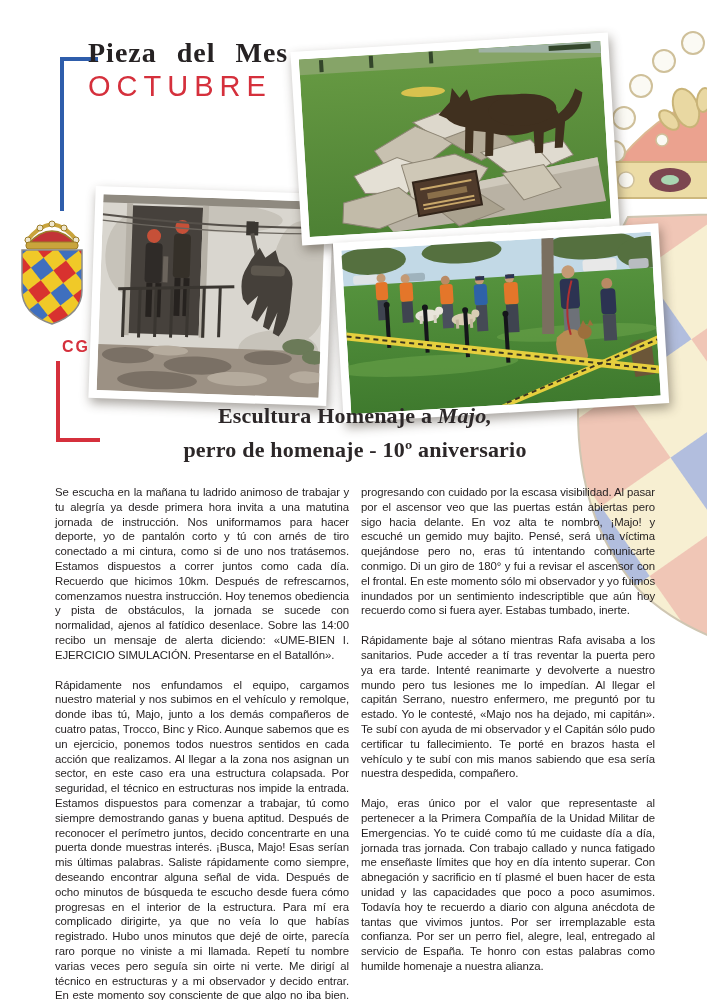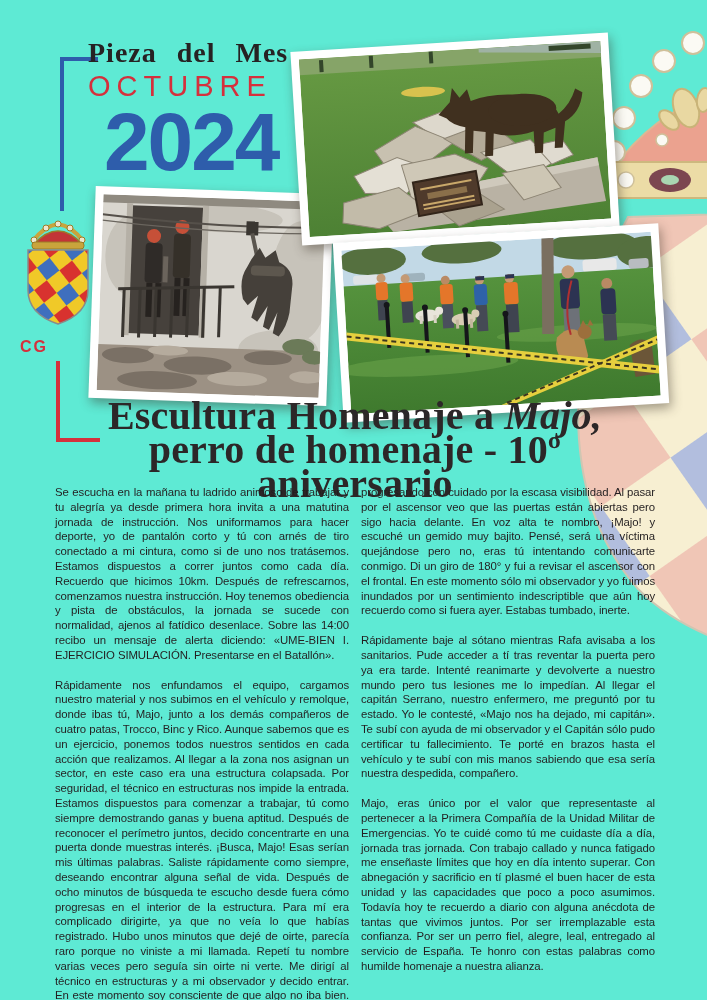--- a/index.html
+++ b/index.html
@@ -1,18 +1,18 @@
 <!DOCTYPE html>
 <html lang="es"><head>
 <meta charset="utf-8">
 <style>
   html,body{margin:0;padding:0;background:#888;}
   #page{
     position:relative;width:707px;height:1000px;margin:0 auto;
-    background:#5eead4;overflow:hidden;
+    background:#ffffff;overflow:hidden;
     font-family:"Liberation Sans",sans-serif;
   }
   
   #watermark{position:absolute;left:566px;top:12px;width:340px;height:650px;z-index:0;}
   
   #header{position:absolute;left:88px;top:38px;z-index:4;}
   .kicker{
     font-family:"Liberation Serif",serif;font-weight:700;color:#262223;
     font-size:28px;letter-spacing:1px;word-spacing:12px;line-height:30px;
   }
@@ -26,38 +26,38 @@
   }
   .bracket-blue{
     position:absolute;left:60px;top:57px;width:34px;height:150px;z-index:3;
     border-left:4.5px solid #2e5dab;border-top:4.5px solid #2e5dab;
   }
   .bracket-red{
     position:absolute;left:56px;top:361px;width:40px;height:77px;z-index:3;
     border-left:4.5px solid #d5303c;border-bottom:4.5px solid #d5303c;
   }
   
-  #crest{position:absolute;left:20px;top:220px;width:76px;z-index:4;text-align:left;}
+  #crest{position:absolute;left:14px;top:220px;width:76px;z-index:4;text-align:right;}
   #crest .cg{
     margin-top:4px;color:#d5303c;font-weight:700;font-size:16px;letter-spacing:2px;
   }
   
   .photo{
     position:absolute;background:#fff;padding:8px;
     box-shadow:2px 5px 11px rgba(60,50,40,.45);
   }
   .photo svg{display:block;}
   #photo-statue{left:296px;top:42px;transform:rotate(-3.5deg);z-index:2;}
   #photo-zipline{left:92px;top:190px;transform:rotate(2deg);z-index:1;}
   #photo-dogs{left:338px;top:233px;transform:rotate(-3.5deg);z-index:3;}
   
   #title{
     position:absolute;left:52px;top:399px;width:606px;z-index:4;text-align:center;
     font-family:"Liberation Serif",serif;font-weight:700;color:#2c2728;
-    font-size:40px;line-height:34px;letter-spacing:.2px;
+    font-size:22px;line-height:34px;letter-spacing:.2px;
   }
   #title .it{font-style:italic;}
   
   #body-columns{
     position:absolute;left:55px;top:473px;width:600px;z-index:4;
     display:flex;gap:12px;
   }
   .col{flex:1 1 0;min-width:0;}
   .col p{
     margin:12px 0 15px 0;
@@ -111,21 +111,20 @@
       <circle cx="152" cy="168" r="8" fill="#fbfaf4" stroke="#cfc09a" stroke-width="1.5"></circle>
       <rect x="30" y="162" width="16" height="16" transform="rotate(45 38 170)" fill="#ecdca6" stroke="#cdb87e" stroke-width="1.5"></rect>
       <circle cx="38" cy="170" r="3.5" fill="#e0875f"></circle>
     </g>
   </svg>
 
   <div class="bracket-blue"></div>
   <div id="header">
     <div class="kicker">Pieza del Mes</div>
     <div class="month">OCTUBRE</div>
-    <div class="year">2024</div>
   </div>
 
   <div id="crest">
     <svg width="76" height="110" viewBox="0 0 76 110" xmlns="http://www.w3.org/2000/svg" aria-hidden="true">
       <defs>
         <pattern id="cgpat" patternUnits="userSpaceOnUse" width="32" height="32" patternTransform="rotate(-38 0 0)">
           <rect x="0" y="0" width="16" height="16" fill="#d8322f"></rect>
           <rect x="16" y="0" width="16" height="16" fill="#f0c928"></rect>
           <rect x="0" y="16" width="16" height="16" fill="#f0c928"></rect>
           <rect x="16" y="16" width="16" height="16" fill="#3f6fbe"></rect>

